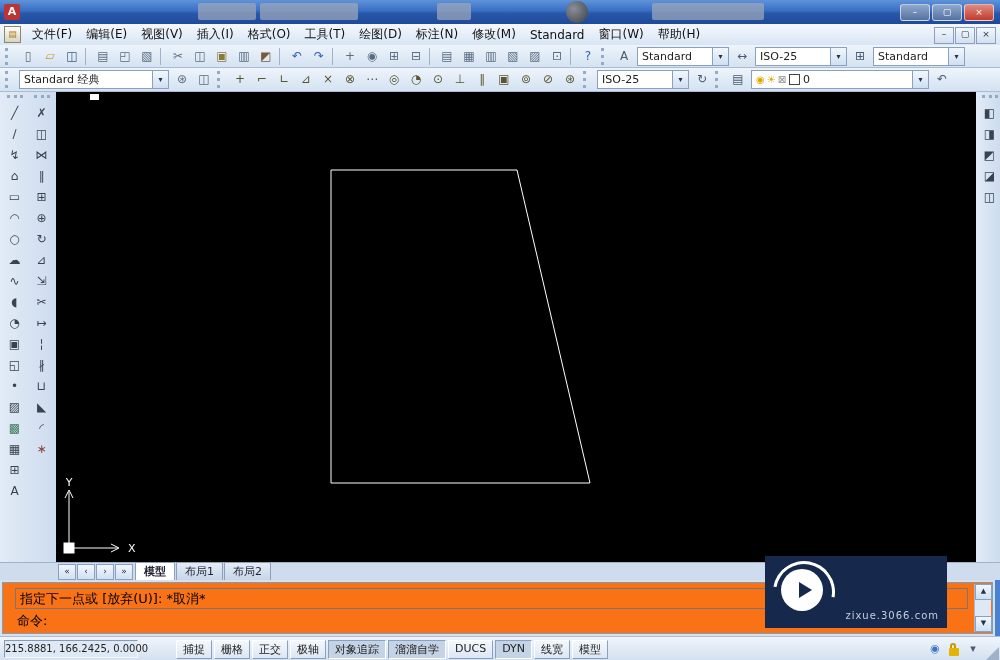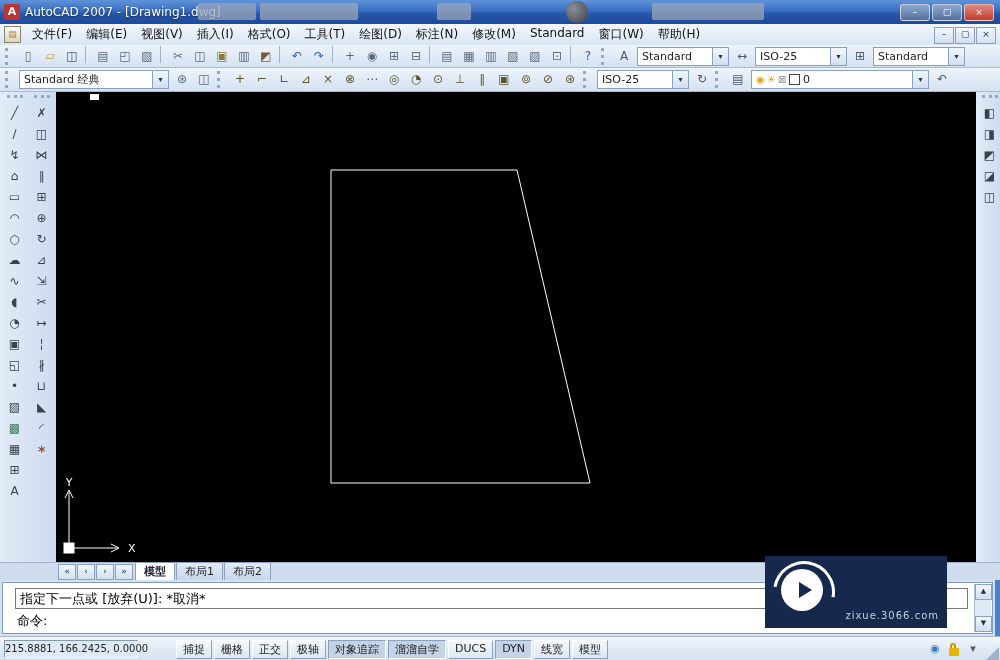--- a/index.html
+++ b/index.html
@@ -29,21 +29,21 @@
   .menu-item{padding:2px 7px;white-space:nowrap;}
   .mdibtns{position:absolute;right:4px;top:3px;display:flex;gap:1px;}
   .mbtn{width:18px;height:15px;border:1px solid #8ba0c0;background:linear-gradient(#f2f7fd,#d2e0f0);
     font-size:9px;line-height:13px;text-align:center;color:#234;}
 
   
   .tb{position:absolute;left:0;width:100%;display:flex;align-items:center;
     background:linear-gradient(#eef4fb,#d4e2f2);border-bottom:1px solid #aabbd2;padding-left:3px;box-sizing:border-box;}
   #tb1{top:45px;height:23px;}
   #tb2{top:68px;height:24px;}
-  .iconflex{display:flex;}
+  .iconflex{display:flex;align-items:center;}
   .icon16{width:20px;height:19px;line-height:19px;text-align:center;font-size:12px;
     border:1px solid transparent;border-radius:2px;color:#4a5a6e;flex:0 0 auto;}
   .icon16.sep{width:4px;border:none;border-left:1px solid #9fb2ca;height:17px;margin:0 2px;border-radius:0;}
   .grip{width:5px;height:17px;border-left:3px dotted #93a9c6;margin:0 4px 0 2px;flex:0 0 auto;}
   .combo{height:19px;border:1px solid #8aa0bf;background:#fff;display:flex;align-items:center;
     font-size:11px;color:#222;padding-left:4px;box-sizing:border-box;flex:0 0 auto;margin:0 2px;}
   .combo .arrow{margin-left:auto;width:15px;height:100%;border-left:1px solid #8aa0bf;
     background:linear-gradient(#f2f7fd,#cfdff2);font-size:8px;display:flex;align-items:center;justify-content:center;color:#234;}
   .w92{width:92px;} .w150{width:150px;} .w178{width:178px;}
   .lyr-glyph{font-size:10px;margin-right:2px;}
@@ -75,21 +75,21 @@
   .tabstrip{position:absolute;left:0;top:562px;width:100%;height:18px;background:#cfdced;
     border-top:1px solid #9fb2ca;display:flex;align-items:flex-end;padding-left:58px;box-sizing:border-box;}
   .tnav{width:16px;height:14px;border:1px solid #8aa0bf;background:linear-gradient(#f2f7fd,#d2e0f0);
     font-size:9px;line-height:12px;text-align:center;color:#234;margin-right:1px;flex:0 0 auto;}
   .tab{font-size:11px;padding:1px 8px;margin-left:1px;color:#223;background:linear-gradient(#e4ecf6,#c8d6e8);
     border:1px solid #8aa0bf;border-bottom:none;border-radius:2px 2px 0 0;white-space:nowrap;}
   .tab.active{background:#fff;font-weight:bold;}
 
   
   .cmdwin{position:absolute;left:0;top:580px;width:100%;height:56px;background:#d4e1f1;}
-  .cmdbox{position:absolute;left:2px;right:7px;top:2px;bottom:2px;background:#ffffff;border:1px solid #7f9db9;text-decoration:underline;}
+  .cmdbox{position:absolute;left:2px;right:7px;top:2px;bottom:2px;background:#f97316;border:1px solid #7f9db9;text-decoration:underline;}
   .cmd-history{position:absolute;left:12px;right:24px;top:5px;height:19px;border:1px solid #777;
     font-size:13px;line-height:19px;padding:0 4px;color:#000;white-space:nowrap;overflow:hidden;}
   .cmd-prompt{position:absolute;left:14px;bottom:3px;font-size:13px;color:#000;}
   .cmd-scroll{position:absolute;right:1px;top:1px;bottom:1px;width:16px;background:#dfe9f5;border-left:1px solid #aabbd2;}
   .cmd-scroll .sc{position:absolute;left:0;width:15px;height:14px;border:1px solid #8aa0bf;
     background:linear-gradient(#f2f7fd,#cfdff2);font-size:7px;text-align:center;line-height:13px;color:#234;}
   .sc.up{top:0;} .sc.down{bottom:0;}
   .frame-right{position:absolute;right:0;top:580px;width:5px;height:80px;background:#4a80d0;}
 
   
@@ -109,21 +109,20 @@
   .grip-corner{position:absolute;right:1px;bottom:1px;width:0;height:0;
     border-bottom:13px solid #9fb2ca;border-left:13px solid transparent;}
 </style>
 </head>
 <body>
 
 <div class="win">
 
   <div class="titlebar">
     <div class="app-icon">A</div>
-    <div class="title-text">AutoCAD 2007 - [Drawing1.dwg]</div>
     <div class="patch" style="left:198px;width:58px;"></div>
     <div class="patch" style="left:260px;width:98px;"></div>
     <div class="patch" style="left:437px;width:34px;"></div>
     <div class="patch" style="left:652px;width:112px;"></div>
     <div class="titlemark"></div>
     <div class="winbtns">
       <span class="wbtn">–</span>
       <span class="wbtn">▢</span>
       <span class="wbtn close">×</span>
     </div>

